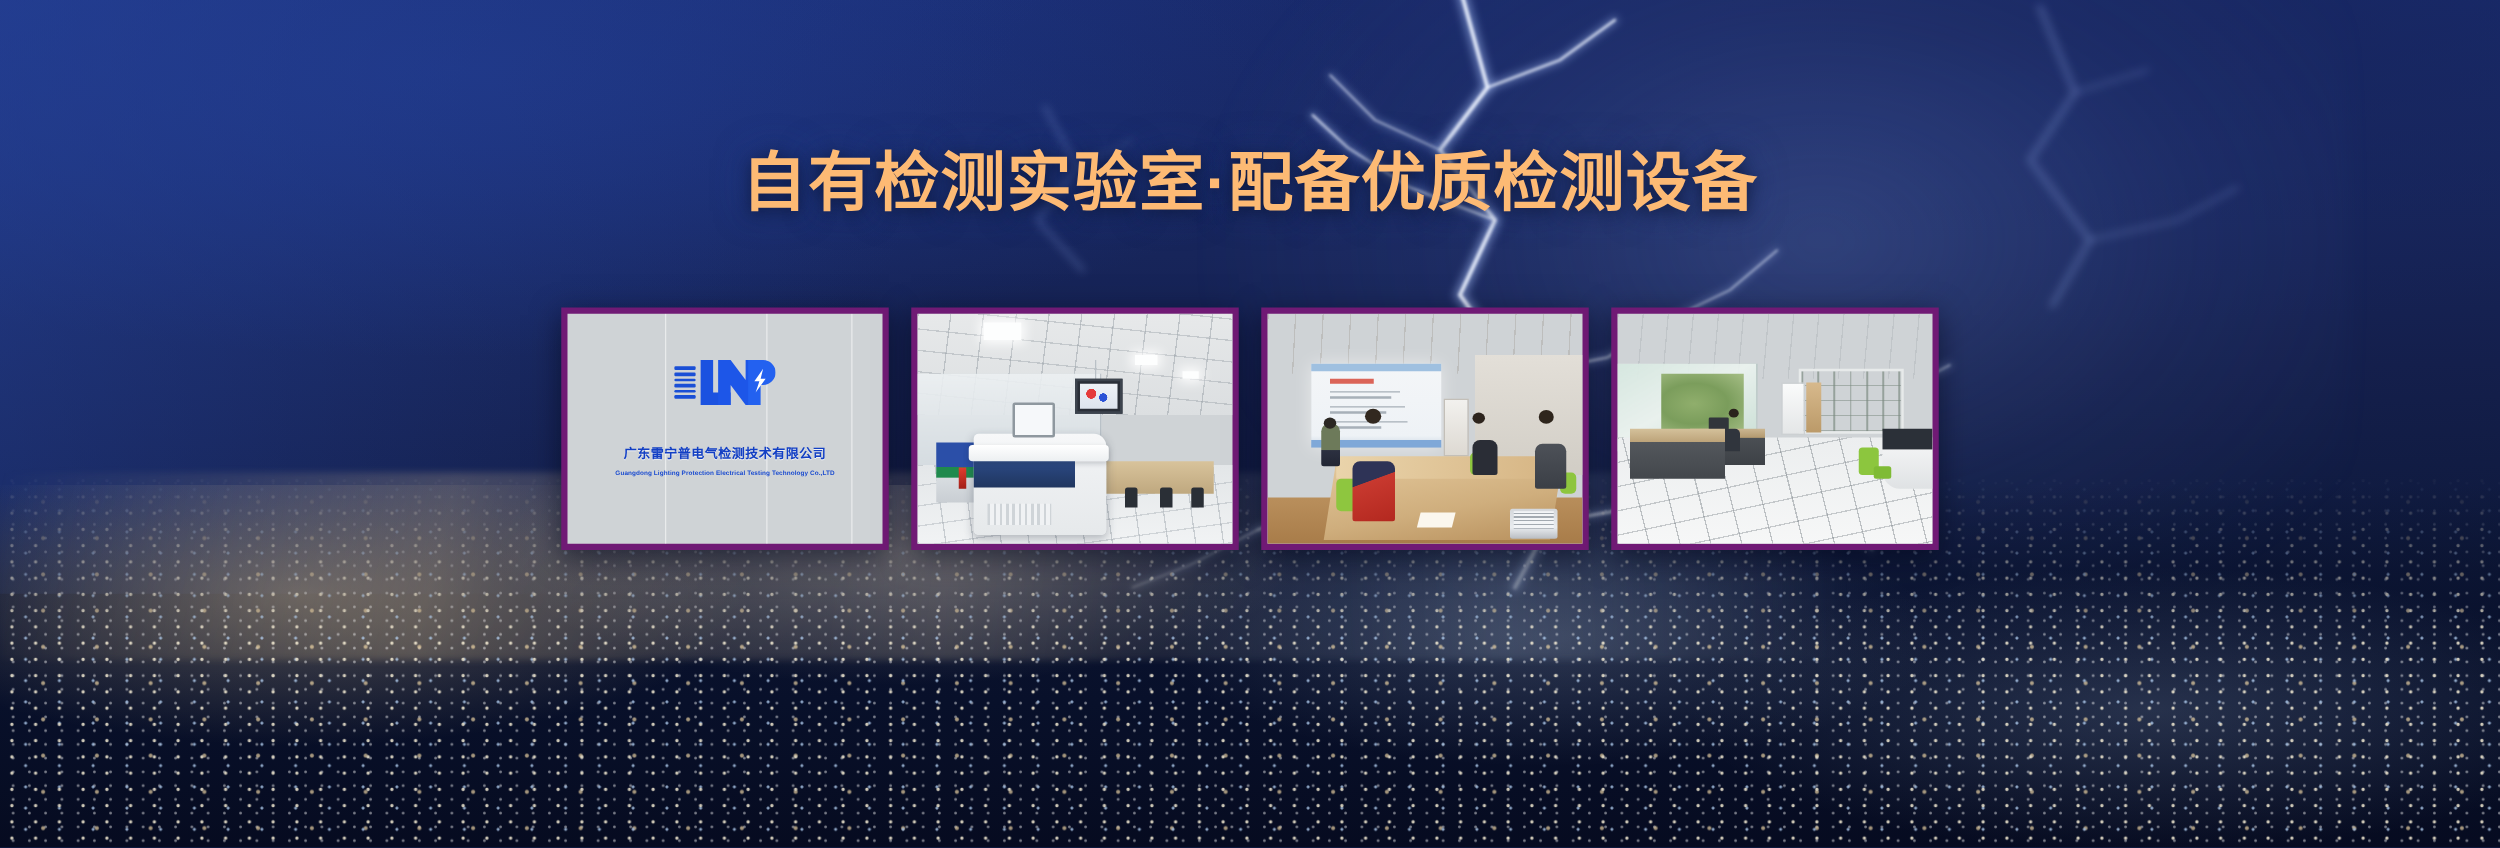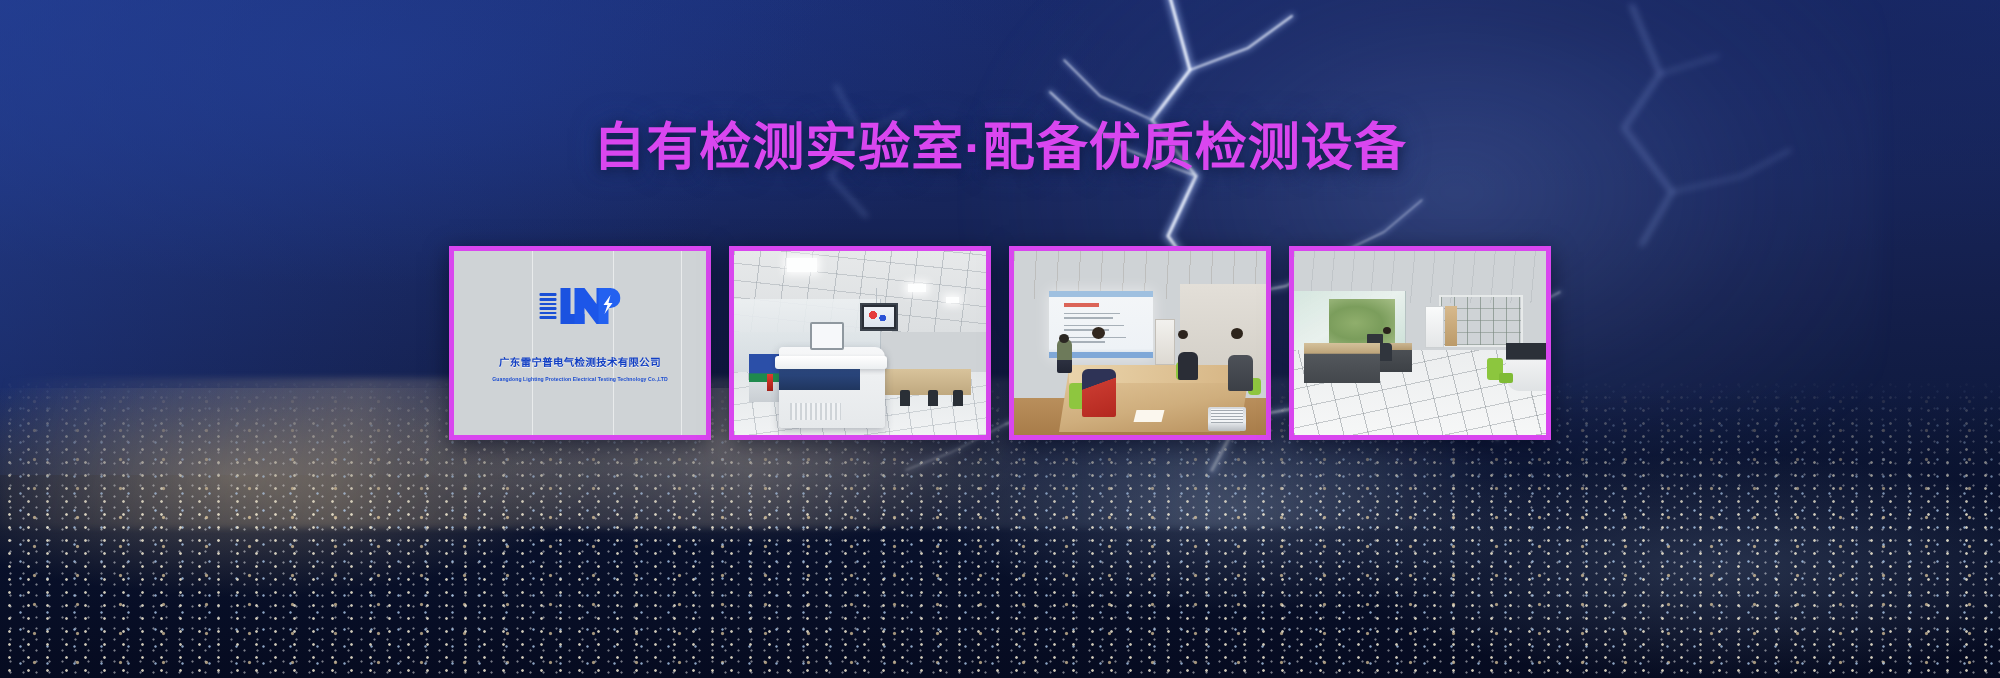--- a/index.html
+++ b/index.html
@@ -70,21 +70,21 @@
   .headline-wrap{
     position:absolute;left:0;right:0;top:118px;
     text-align:center;z-index:6;
   }
   .headline{
     margin:0;
     font-size:52px;
     line-height:1.15;
     font-weight:bold;
     letter-spacing:1px;
-    color:#d946ef;
+    color:#fdba74;
     text-shadow:0 2px 14px rgba(8,16,45,.85), 0 0 28px rgba(40,70,150,.55);
   }
   .subline{
     margin:22px 0 0;
     display:flex;align-items:center;justify-content:center;gap:22px;
     color:#e8edf8;
     font-size:21px;
     letter-spacing:1.5px;
     text-shadow:0 1px 8px rgba(8,16,45,.8);
   }
@@ -92,21 +92,21 @@
 
   
   .strip{
     position:absolute;left:0;right:0;top:246px;
     display:flex;justify-content:center;align-items:flex-start;gap:18px;
     z-index:7;
   }
   .card{
     position:relative;
     width:252px;height:184px;
-    background:#d946ef;
+    background:#701a75;
     padding:5px;
     box-shadow:0 6px 22px rgba(2,6,22,.55);
   }
   .card .photo{
     position:relative;width:100%;height:100%;overflow:hidden;background:#cfd3d6;
   }
 
   
   .p1{
     background:

